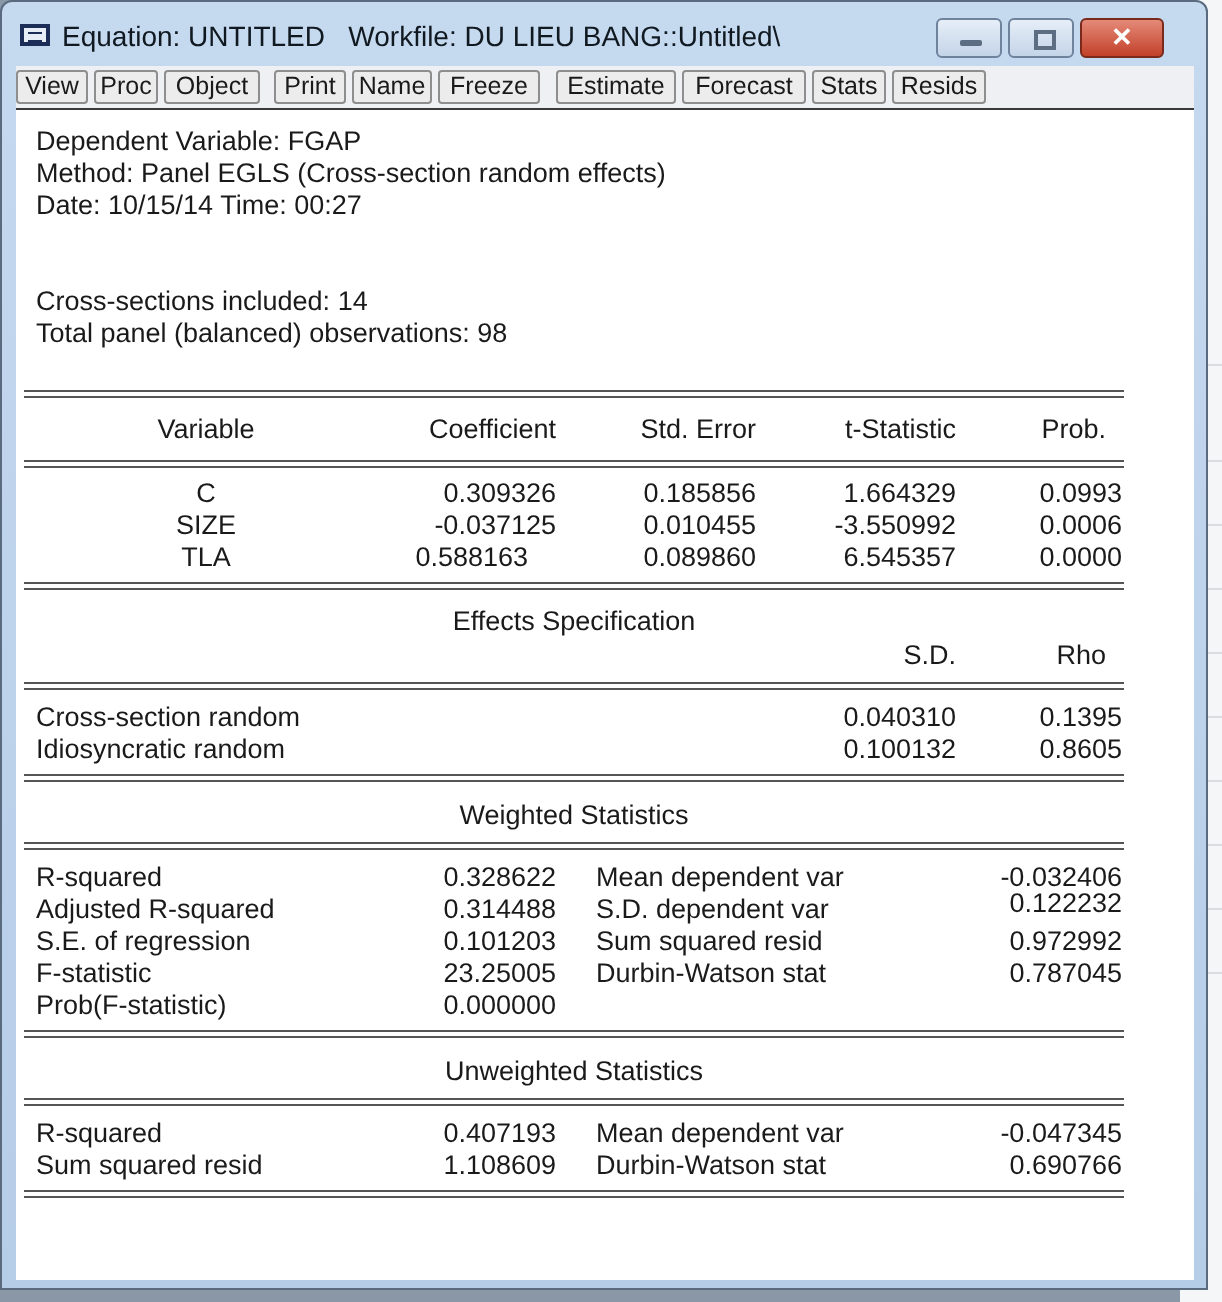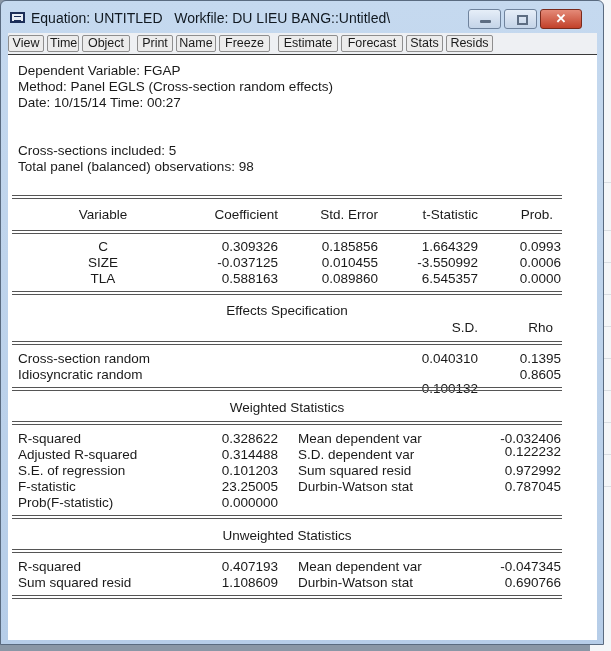--- a/index.html
+++ b/index.html
@@ -90,37 +90,37 @@
     <div class="winbtn max">
         <span class="glyph"></span>
       </div>
     <div class="winbtn close">
         <span class="glyph">✕</span>
       </div>
   </div>
 
   <div class="toolbar">
     <span class="tbtn" style="left:0px;width:36px">View</span>
-    <span class="tbtn" style="left:39px;width:32px">Time</span>
+    <span class="tbtn" style="left:39px;width:32px">Proc</span>
     <span class="tbtn" style="left:74px;width:48px">Object</span>
     <span class="tbtn" style="left:129px;width:36px">Print</span>
     <span class="tbtn" style="left:168px;width:40px">Name</span>
     <span class="tbtn" style="left:211px;width:51px">Freeze</span>
     <span class="tbtn" style="left:270px;width:60px">Estimate</span>
     <span class="tbtn" style="left:333px;width:62px">Forecast</span>
     <span class="tbtn" style="left:398px;width:37px">Stats</span>
     <span class="tbtn" style="left:438px;width:47px">Resids</span>
   </div>
 
   <div class="content">
 
     <span class="txt" style="left:10px;top:24px">Method: Panel EGLS (Cross-section random effects)</span>
     <span class="txt" style="left:10px;top:8px">Dependent Variable: FGAP</span>
     <span class="txt" style="left:10px;top:40px">Date: 10/15/14   Time: 00:27</span>
-    <span class="txt" style="left:10px;top:88px">Cross-sections included: 5</span>
+    <span class="txt" style="left:10px;top:88px">Cross-sections included: 14</span>
     <span class="txt" style="left:10px;top:104px">Total panel (balanced) observations: 98</span>
 
     <div class="dbl" style="top:140px"></div>
 
     <span class="txt c" style="left:40px;width:110px;top:152px">Variable</span>
     <span class="txt r" style="left:170px;width:100px;top:152px">Coefficient</span>
     <span class="txt r" style="left:270px;width:100px;top:152px">Std. Error</span>
     <span class="txt r" style="left:370px;width:100px;top:152px">t-Statistic</span>
     <span class="txt r" style="left:470px;width:75px;top:152px">Prob.</span>
 
@@ -135,42 +135,42 @@
     </div>
     <div>
       <span class="txt c" style="left:40px;width:110px;top:200px">SIZE</span>
       <span class="txt r" style="left:170px;width:100px;top:200px">-0.037125</span>
       <span class="txt r" style="left:270px;width:100px;top:200px">0.010455</span>
       <span class="txt r" style="left:370px;width:100px;top:200px">-3.550992</span>
       <span class="txt r" style="left:470px;width:83px;top:200px">0.0006</span>
     </div>
     <div>
       <span class="txt c" style="left:40px;width:110px;top:216px">TLA</span>
-      <span class="txt r" style="left:170px;width:100px;top:216px">0.588163</span>
+      <span class="txt r" style="left:156px;width:100px;top:216px">0.588163</span>
       <span class="txt r" style="left:270px;width:100px;top:216px">0.089860</span>
       <span class="txt r" style="left:370px;width:100px;top:216px">6.545357</span>
       <span class="txt r" style="left:470px;width:83px;top:216px">0.0000</span>
     </div>
 
     <div class="dbl" style="top:236px"></div>
 
     <span class="txt c" style="left:4px;width:550px;top:248px">Effects Specification</span>
     <span class="txt r" style="left:370px;width:100px;top:265px">S.D.</span>
     <span class="txt r" style="left:470px;width:75px;top:265px">Rho</span>
 
     <div class="dbl" style="top:286px"></div>
 
     <div>
       <span class="txt" style="left:10px;top:296px">Cross-section random</span>
       <span class="txt r" style="left:370px;width:100px;top:296px">0.040310</span>
       <span class="txt r" style="left:470px;width:83px;top:296px">0.1395</span>
     </div>
     <div>
       <span class="txt" style="left:10px;top:312px">Idiosyncratic random</span>
-      <span class="txt r" style="left:370px;width:100px;top:326px">0.100132</span>
+      <span class="txt r" style="left:370px;width:100px;top:312px">0.100132</span>
       <span class="txt r" style="left:470px;width:83px;top:312px">0.8605</span>
     </div>
 
     <div class="dbl" style="top:332px"></div>
 
     <span class="txt c" style="left:4px;width:550px;top:345px">Weighted Statistics</span>
 
     <div class="dbl" style="top:366px"></div>
 
     <div>

